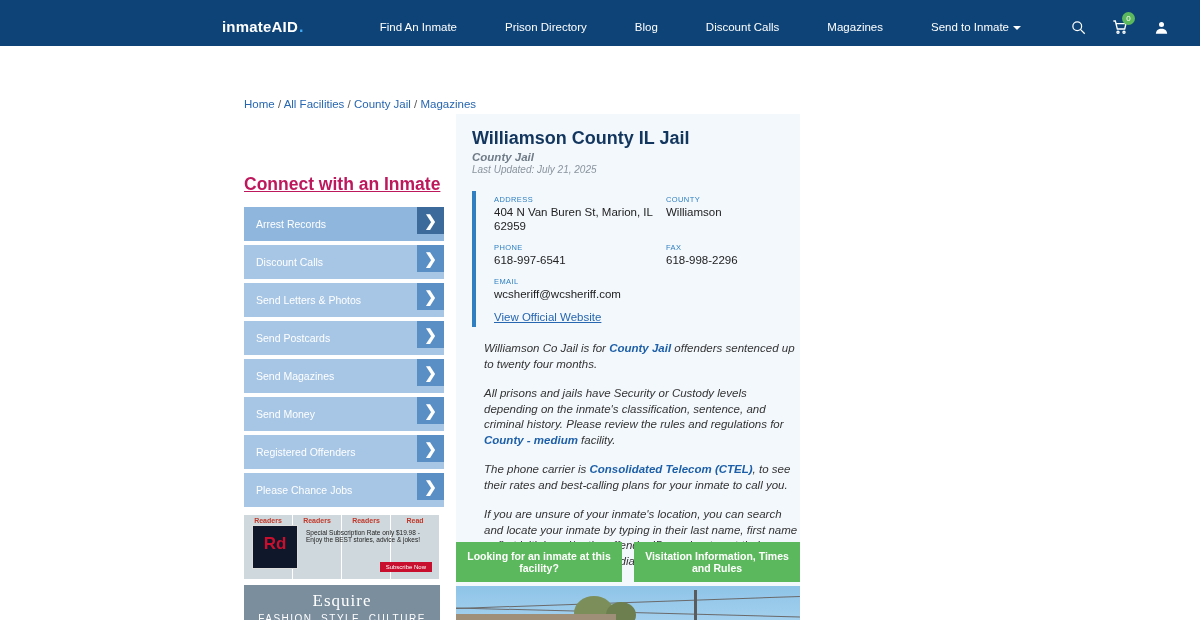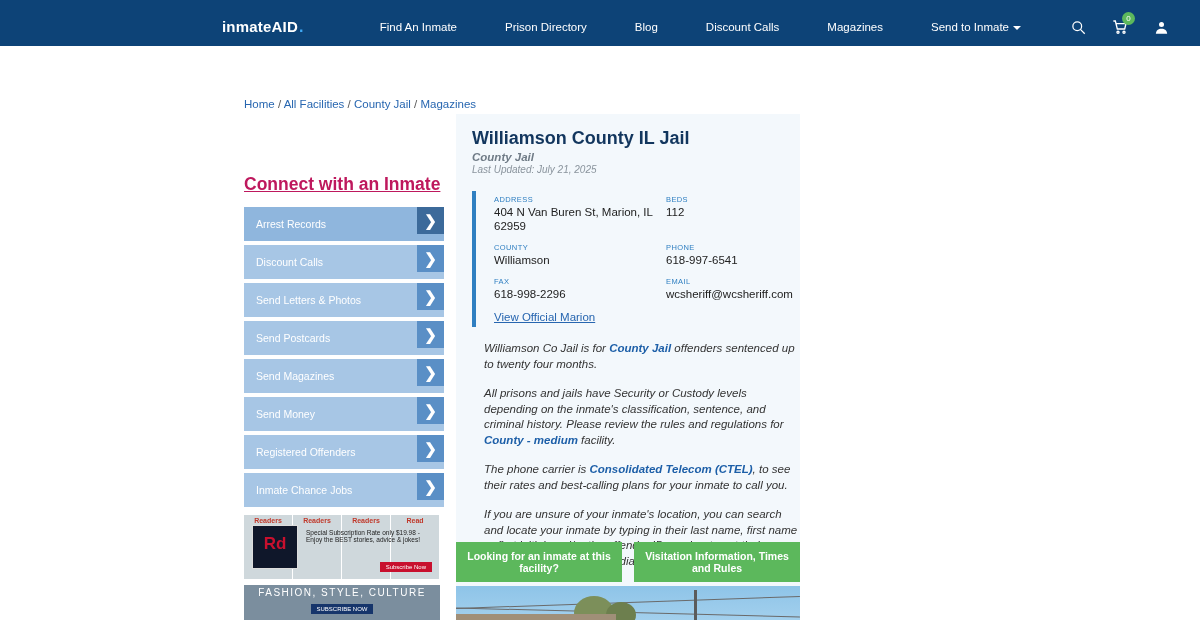--- a/index.html
+++ b/index.html
@@ -336,21 +336,21 @@
     </div>
     <div class="link-btn">
       <span class="lbl">Send Money</span>
       <span class="arrow">❯</span>
     </div>
     <div class="link-btn">
       <span class="lbl">Registered Offenders</span>
       <span class="arrow">❯</span>
     </div>
     <div class="link-btn">
-      <span class="lbl">Inmate Chance Jobs</span>
+      <span class="lbl">Please Chance Jobs</span>
       <span class="arrow">❯</span>
     </div>
 
     <div class="ad ad-1">
       <div class="mags">
         <div class="mag">
             <div class="magtop">Readers</div>
           </div>
         <div class="mag">
             <div class="magtop">Readers</div>
@@ -363,20 +363,21 @@
           </div>
       </div>
       <div class="rd-box">
         <div class="rd-logo">Rd</div>
       </div>
       <div class="blurb">Special Subscription Rate only $19.98 - Enjoy the BEST stories, advice &amp; jokes!</div>
       <div class="subbtn">Subscribe Now</div>
     </div>
 
     <div class="ad ad-2">
+      <div class="esq">Esquire</div>
       <div class="esq-sub">FASHION, STYLE, CULTURE</div>
       <div class="esq-btn">SUBSCRIBE NOW</div>
     </div>
 
     <div class="ad ad-3">
       <div class="dell">Dell</div>
       <div class="word">WORD</div>
 
       <div class="right">100s of puzzles delivered directly to your loved one</div>
 
@@ -387,40 +388,36 @@
     <h1 class="facility-title">Williamson County IL Jail</h1>
     <p class="facility-sub">County Jail</p>
     <p class="updated">Last Updated: July 21, 2025</p>
 
     <div class="info-box">
       <div>
         <div class="field-label">ADDRESS</div>
         <div class="field-value">404 N Van Buren St, Marion, IL 62959</div>
       </div>
       <div>
-        <div class="field-label">BEDS</div>
-        <div class="field-value">112</div>
-      </div>
-      <div>
         <div class="field-label">COUNTY</div>
         <div class="field-value">Williamson</div>
       </div>
       <div>
         <div class="field-label">PHONE</div>
         <div class="field-value">618-997-6541</div>
       </div>
       <div>
         <div class="field-label">FAX</div>
         <div class="field-value">618-998-2296</div>
       </div>
       <div>
         <div class="field-label">EMAIL</div>
         <div class="field-value">wcsheriff@wcsheriff.com</div>
       </div>
-      <a class="official-link" href="#">View Official Marion</a>
+      <a class="official-link" href="#">View Official Website</a>
     </div>
 
     <p class="para">
       <span>Williamson Co Jail is for </span><span class="hl">County Jail</span><span> offenders sentenced up to twenty four months.</span>
     </p>
 
     <p class="para">
       <span>All prisons and jails have Security or Custody levels depending on the inmate's classification, sentence, and criminal history. Please review the rules and regulations for </span><span class="hl">County - medium</span><span> facility.</span>
     </p>
 

